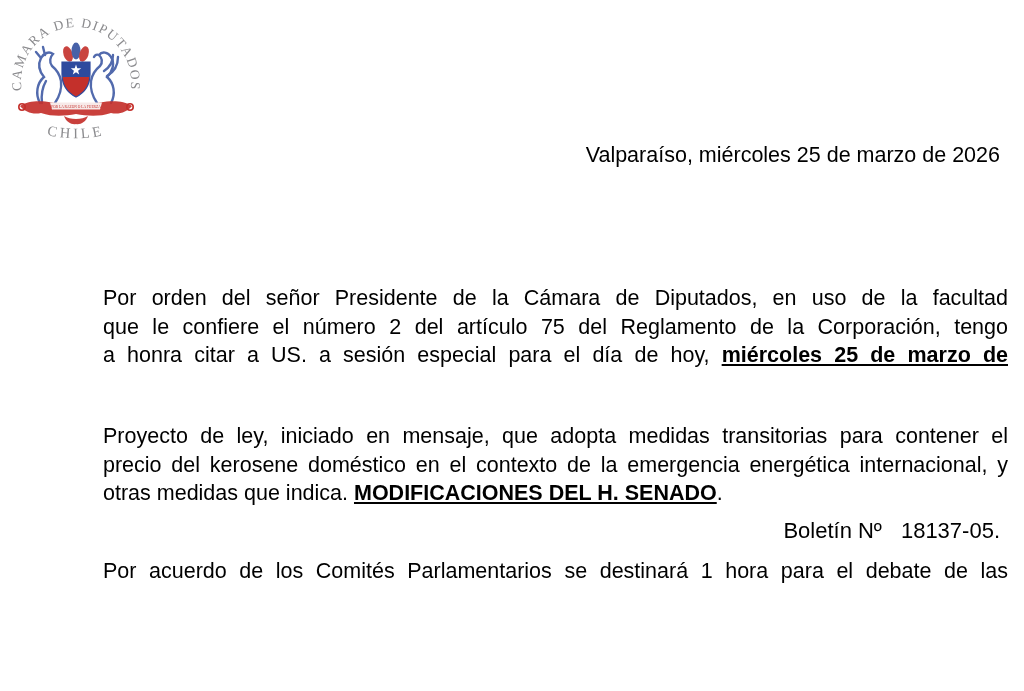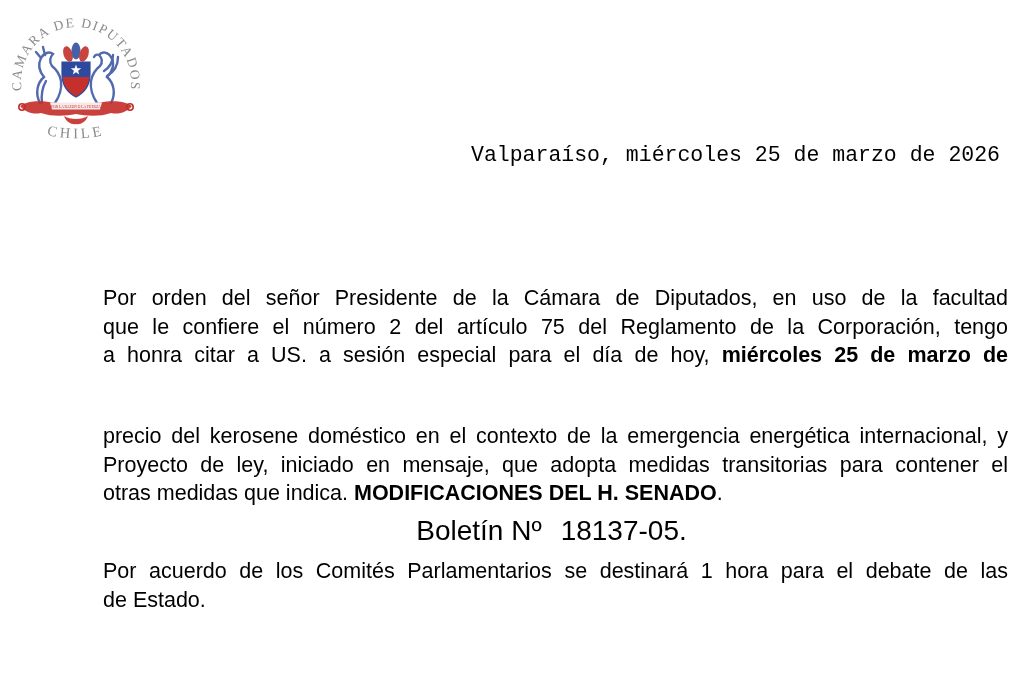--- a/index.html
+++ b/index.html
@@ -12,34 +12,34 @@
     font-family:"Liberation Sans","DejaVu Sans",sans-serif;
     overflow:hidden;
   }
   .logo { position:absolute; left:10px; top:10px; width:132px; height:132px; }
   .logo .arc-text {
     font-family:"Liberation Serif","DejaVu Serif",serif;
     fill:#8b8b8e;
   }
   .dateline {
     position:absolute; left:103px; top:141px; width:897px;
-    font-size:21.5px; line-height:28.6px; text-align:right;font-family:Liberation Mono, monospace;
+    font-size:21.5px; line-height:28.6px; text-align:right;
   }
   .block {
     position:absolute; left:103px; width:905px;
     font-size:21.5px; line-height:28.6px;
   }
   .ln { height:28.6px; overflow:hidden; text-align:justify; }
   .just { text-align-last:justify; }
-  .b { font-weight:bold; }
+  .b { font-weight:bold;text-decoration:underline; }
   #p1 { top:284px; }
   #p2 { top:422px; }
   .boletin {
     position:absolute; left:103px; top:517px; width:897px;
-    font-size:28px; line-height:28.6px; text-align:center;
+    font-size:22px; line-height:28.6px; text-align:right;
   }
   .boletin .num { margin-left:19px; }
   #p3 { top:557px; }
 </style>
 </head>
 <body>
 
 <div class="page">
 
   <svg class="logo" viewBox="0 0 132 132" aria-hidden="true">
@@ -100,27 +100,26 @@
 
   <div class="dateline">Valparaíso, miércoles 25 de marzo de 2026</div>
 
   <div id="p1" class="block">
     <div class="ln just">Por orden del señor Presidente de la Cámara de Diputados, en uso de la facultad</div>
     <div class="ln just">que le confiere el número 2 del artículo 75 del Reglamento de la Corporación, tengo</div>
     <div class="ln just"><span>a honra citar a US. a sesión especial para el día de hoy, </span><span class="b">miércoles 25 de marzo de</span></div>
   </div>
 
   <div id="p2" class="block">
+    <div class="ln just">Proyecto de ley, iniciado en mensaje, que adopta medidas transitorias para contener el</div>
     <div class="ln just">precio del kerosene doméstico en el contexto de la emergencia energética internacional, y</div>
-    <div class="ln just">Proyecto de ley, iniciado en mensaje, que adopta medidas transitorias para contener el</div>
     <div class="ln"><span>otras medidas que indica. </span><span class="b">MODIFICACIONES DEL H. SENADO</span><span>.</span></div>
   </div>
 
   <div class="boletin">
     <span>Boletín Nº</span><span class="num">18137-05.</span>
   </div>
 
   <div id="p3" class="block">
     <div class="ln just">Por acuerdo de los Comités Parlamentarios se destinará 1 hora para el debate de las</div>
-    <div class="ln">de Estado.</div>
   </div>
 
 </div>
 
 </body></html>

